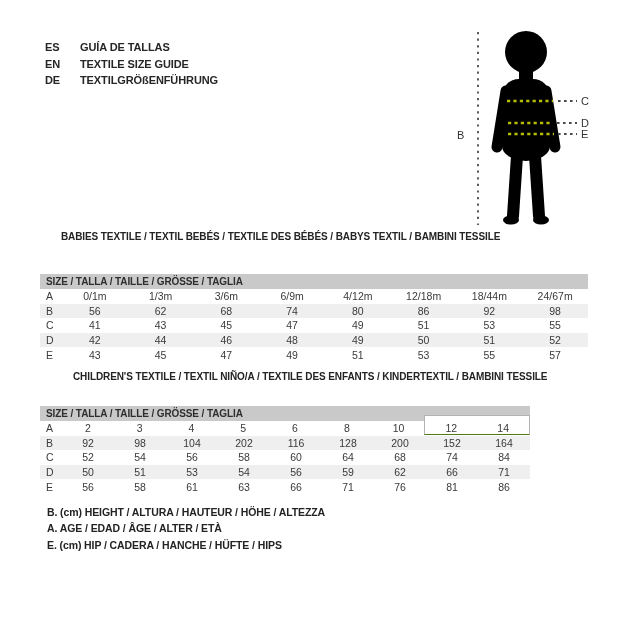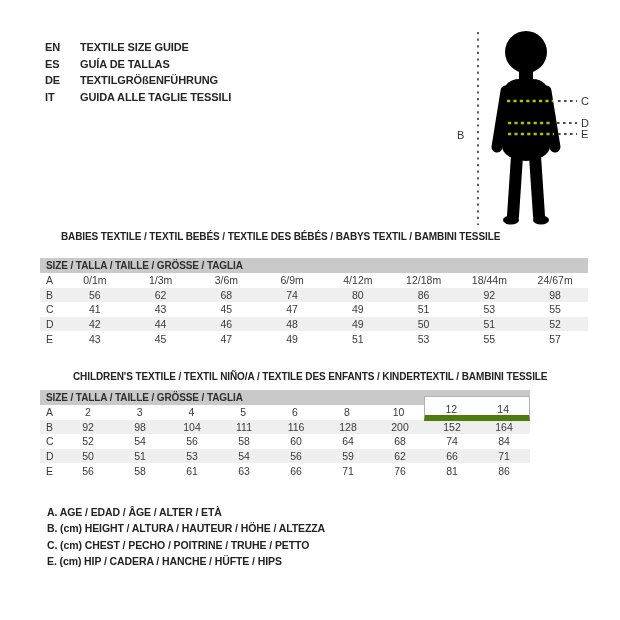--- a/index.html
+++ b/index.html
@@ -12,32 +12,32 @@
 
   
   .lang-block{left:45px;top:39px;}
   .lang-row{display:flex;height:16.6px;align-items:center;font-size:11px;font-weight:700;letter-spacing:-0.1px;color:#262626;}
   .lang-code{width:35px;}
 
   
   .section-title{font-size:10px;font-weight:700;letter-spacing:-0.1px;color:#232323;white-space:nowrap;}
 
   
-  .stable{box-sizing:border-box;}
+  .stable{box-sizing:border-box;margin-top:16px;}
   .thead{
     height:15px;background:var(--header-bar,#c9c9c9);
     display:flex;align-items:center;padding-left:6px;box-sizing:border-box;
     font-size:10px;font-weight:700;color:#2e2e2e;letter-spacing:-0.1px;
   }
   .trow{display:flex;height:14.6px;align-items:center;font-size:10.5px;color:#3a3a3a;}
   .trow.stripe{background:var(--row-stripe,#efefef);}
   .tlabel{width:22px;padding-left:6px;box-sizing:border-box;}
   .tcell{flex:1;text-align:center;position:relative;}
   
-  .tcell.hl{background:#fff;border-bottom:6px solid #4d7c0f;}
+  .tcell.hl{background:#fff;border-bottom:1px solid #4d7c0f;}
   .tcell.hl::before{
     content:"";position:absolute;left:0;right:0;top:-7px;height:7px;
     background:#fff;border-top:1px solid #b3b3b3;
   }
   .tcell.hl-first{border-left:1px solid #b3b3b3;}
   .tcell.hl-first::before{left:-1px;border-left:1px solid #b3b3b3;}
   .tcell.hl-last{border-right:1px solid #b3b3b3;}
   .tcell.hl-last::before{right:-1px;border-right:1px solid #b3b3b3;}
 
   
@@ -48,34 +48,30 @@
   .figure-svg{left:450px;top:20px;}
   svg text{font-family:"Liberation Sans",sans-serif;font-size:11px;fill:#333;}
 </style>
 </head>
 <body>
 
 <div class="page">
 
   <div class="abs lang-block">
     <div class="lang-row">
+      <span class="lang-code">ES</span>
+      <span class="lang-text">GUÍA DE TALLAS</span>
+    </div>
+    <div class="lang-row">
       <span class="lang-code">EN</span>
       <span class="lang-text">TEXTILE SIZE GUIDE</span>
     </div>
     <div class="lang-row">
-      <span class="lang-code">ES</span>
-      <span class="lang-text">GUÍA DE TALLAS</span>
-    </div>
-    <div class="lang-row">
       <span class="lang-code">DE</span>
       <span class="lang-text">TEXTILGRÖßENFÜHRUNG</span>
-    </div>
-    <div class="lang-row">
-      <span class="lang-code">IT</span>
-      <span class="lang-text">GUIDA ALLE TAGLIE TESSILI</span>
     </div>
   </div>
 
   <svg class="abs figure-svg" width="165" height="215" viewBox="0 0 165 215">
 
     <line x1="28" y1="12" x2="28" y2="205" stroke="#4a4a4a" stroke-width="1.8" stroke-dasharray="2.2 4.4"></line>
     <text x="7" y="119">B</text>
 
     <g fill="#000000">
       <circle cx="76" cy="32" r="21"></circle>
@@ -179,21 +175,21 @@
           <span class="tcell">8</span>
           <span class="tcell">10</span>
           <span class="tcell hl hl-first">12</span>
           <span class="tcell hl hl-last">14</span>
         </div>
         <div class="trow stripe">
           <span class="tlabel">B</span>
           <span class="tcell">92</span>
           <span class="tcell">98</span>
           <span class="tcell">104</span>
-          <span class="tcell">111</span>
+          <span class="tcell">202</span>
           <span class="tcell">116</span>
           <span class="tcell">128</span>
           <span class="tcell">200</span>
           <span class="tcell">152</span>
           <span class="tcell">164</span>
         </div>
         <div class="trow">
           <span class="tlabel">C</span>
           <span class="tcell">52</span>
           <span class="tcell">54</span>
@@ -226,19 +222,18 @@
           <span class="tcell">66</span>
           <span class="tcell">71</span>
           <span class="tcell">76</span>
           <span class="tcell">81</span>
           <span class="tcell">86</span>
         </div>
       </div>
   </div>
 
   <div class="abs legend">
+    <div class="legend-line">B. (cm) HEIGHT / ALTURA / HAUTEUR / HÖHE / ALTEZZA</div>
     <div class="legend-line">A. AGE / EDAD / ÂGE / ALTER / ETÀ</div>
-    <div class="legend-line">B. (cm) HEIGHT / ALTURA / HAUTEUR / HÖHE / ALTEZZA</div>
-    <div class="legend-line">C. (cm) CHEST / PECHO / POITRINE / TRUHE / PETTO</div>
     <div class="legend-line">E. (cm) HIP / CADERA / HANCHE / HÜFTE / HIPS</div>
   </div>
 
 </div>
 
 </body></html>

